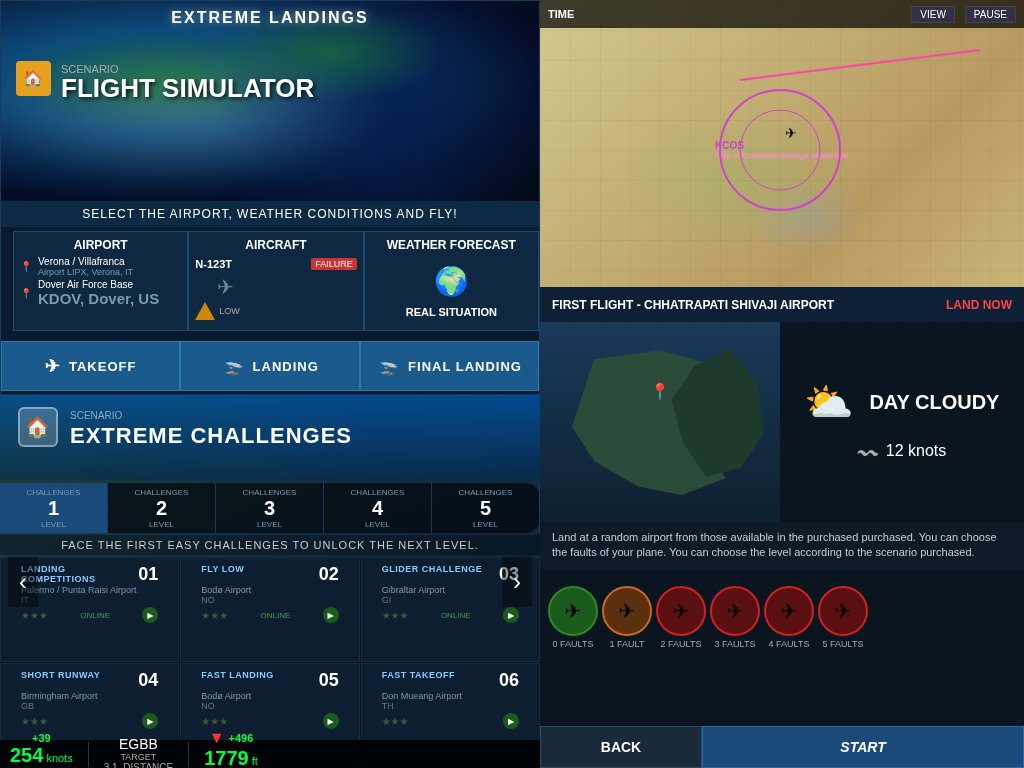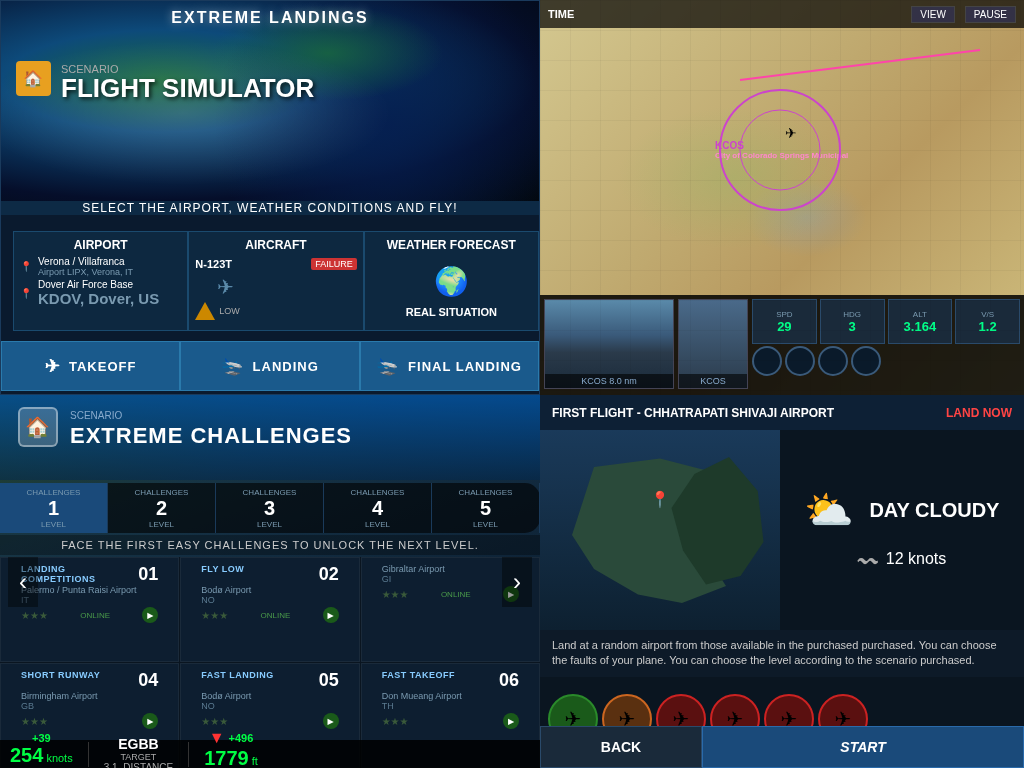--- a/index.html
+++ b/index.html
@@ -73,20 +73,21 @@
       text-shadow: 2px 2px 4px rgba(0,0,0,0.8);
     }
 
     .select-label {
       position: absolute;
       top: 200px; left: 0; right: 0;
       text-align: center;
       color: white;
       font-size: 12px;
       background: #0d2a45;
+      padding: 6px;
       letter-spacing: 1px;
       z-index: 10;
     }
 
     .options-row {
       position: absolute;
       top: 230px; left: 12px; right: 0;
       display: flex;
       height: 100px;
       z-index: 10;
@@ -426,21 +427,21 @@
       background: #1a5a1a;
       border-radius: 50%;
       display: flex; align-items: center; justify-content: center;
       color: white; font-size: 8px;
     }
 
     
     .panel-firstflight {
       position: absolute;
       bottom: 0; right: 0;
-      width: 484px; height: 373px;
+      width: 484px; height: 481px;
       background: #0a1520;
       overflow: hidden;
     }
     .ff-header {
       position: absolute;
       top: 0; left: 0; right: 0;
       height: 35px;
       background: #0d2035;
       display: flex;
       align-items: center;
@@ -602,21 +603,21 @@
       display: flex;
       flex-direction: column;
       align-items: center;
     }
     .hud-delta-green { color: #00ff44; font-size: 11px; font-weight: bold; }
     .hud-value { color: #00ff44; font-size: 20px; font-weight: bold; }
     .hud-unit { color: #00ff44; font-size: 11px; }
     .hud-label { color: #aaa; font-size: 9px; }
 
     .hud-sep { width: 1px; height: 25px; background: #333; }
-    .hud-airport-code { color: white; font-size: 14px; font-weight: bold; }
+    .hud-airport-code { color: white; font-size: 14px; font-weight: normal; }
   </style>
 </head>
 <body>
 
 <div class="panel-flight-sim">
   <div class="earth-bg"></div>
 
   <div class="game-title">EXTREME LANDINGS</div>
 
   <div class="home-icon-tl">🏠</div>
@@ -822,20 +823,24 @@
       </div>
       <div class="cell-airport">Bodø Airport</div>
       <div class="cell-country">NO</div>
       <div class="cell-footer">
         <span class="stars">★★★</span>
         <span class="cell-status">ONLINE</span>
         <div class="play-btn">▶</div>
       </div>
     </div>
     <div class="challenge-cell">
+      <div class="cell-header">
+        <span class="cell-name">GLIDER CHALLENGE</span>
+        <span class="cell-num">03</span>
+      </div>
       <div class="cell-airport">Gibraltar Airport</div>
       <div class="cell-country">GI</div>
       <div class="cell-footer">
         <span class="stars">★★★</span>
         <span class="cell-status">ONLINE</span>
         <div class="play-btn">▶</div>
       </div>
     </div>
     <div class="challenge-cell">
       <div class="cell-header">

